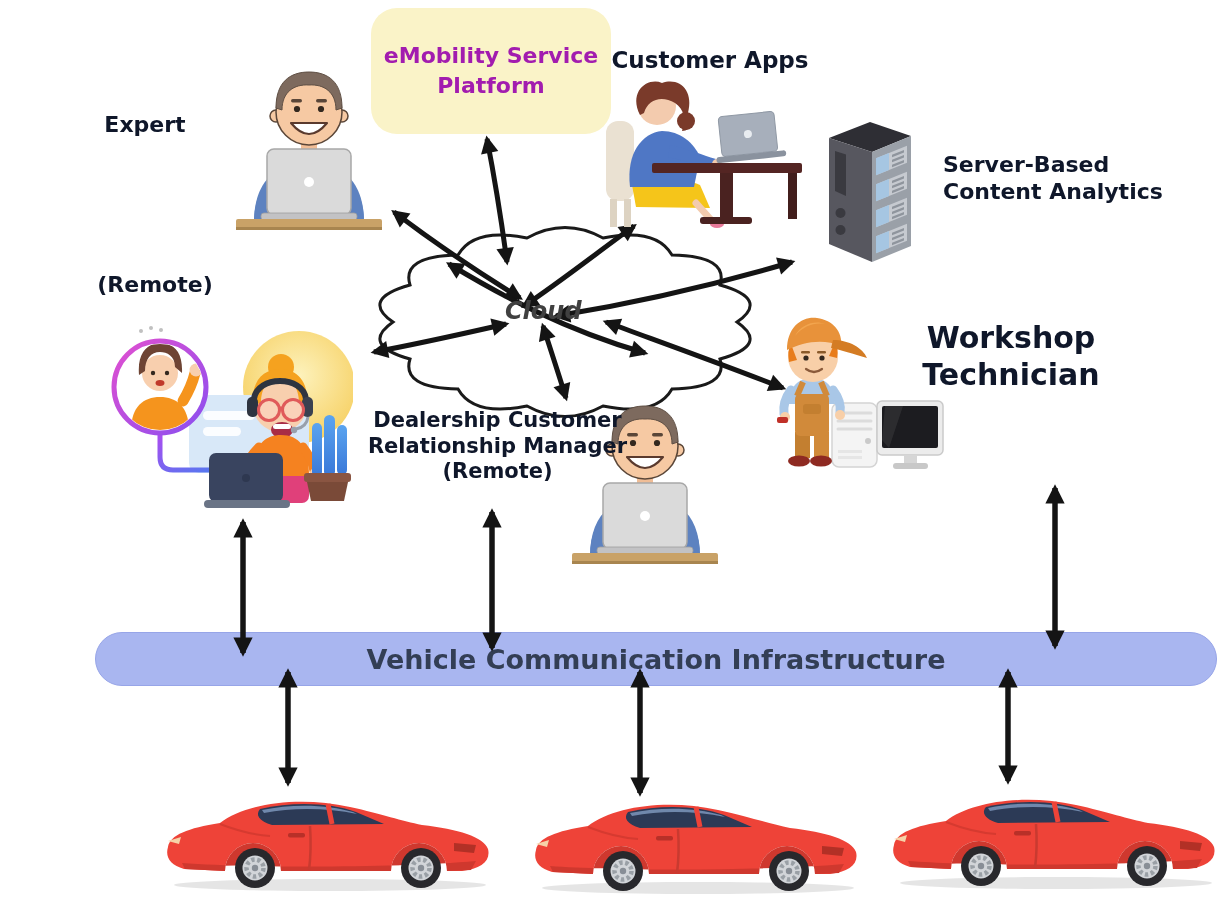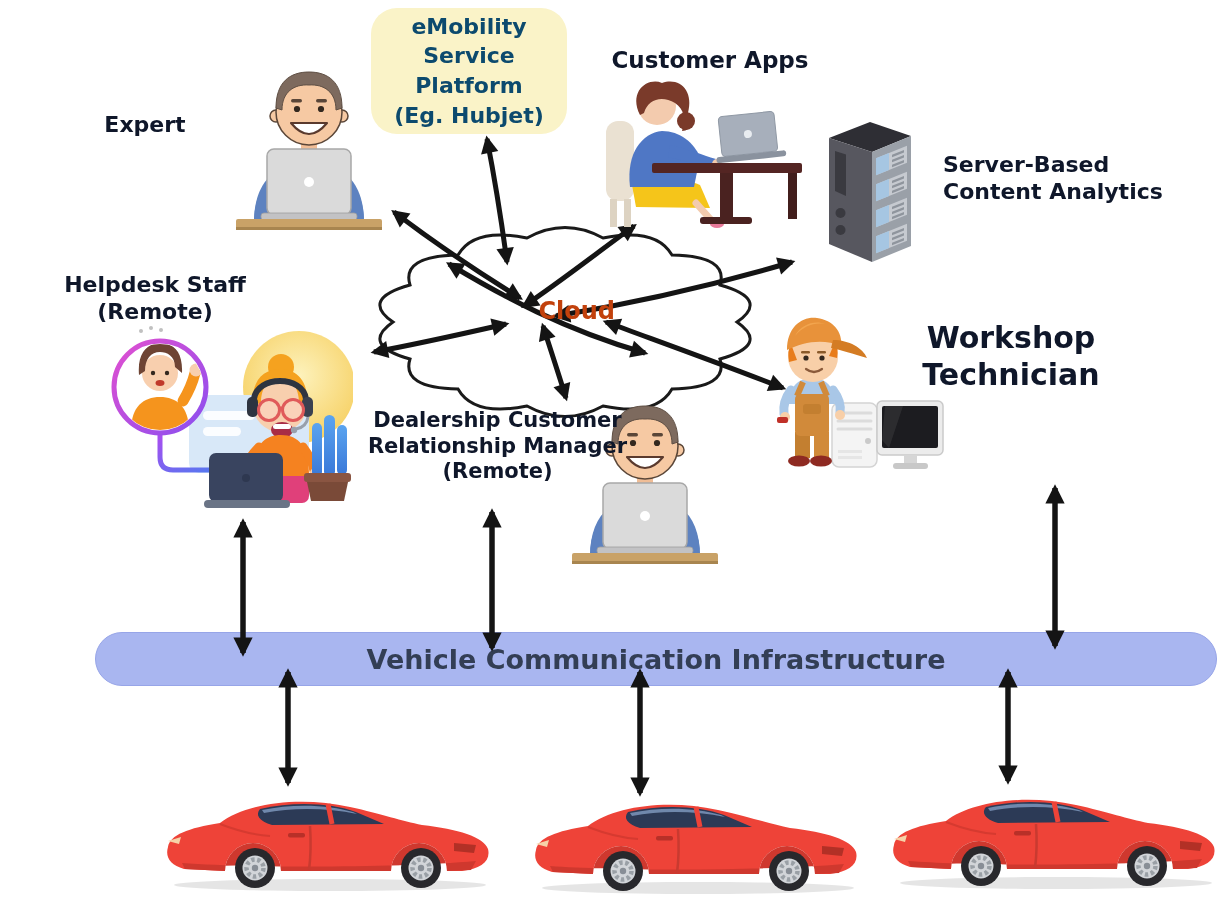--- a/index.html
+++ b/index.html
@@ -1,32 +1,32 @@
 <!DOCTYPE html>
 <html><head>
 <meta charset="utf-8">
 <style>
   html,body{margin:0;padding:0;background:#ffffff;}
   .canvas{position:relative;width:1231px;height:902px;background:#ffffff;overflow:hidden;
           font-family:"DejaVu Sans","Liberation Sans",sans-serif;}
   .label{position:absolute;font-weight:bold;color:#0f172a;text-align:center;
          font-size:22px;line-height:1.22;z-index:6;}
   .label.left{text-align:left;}
-  .platform-box{position:absolute;left:371px;top:8px;width:196px;height:126px;
+  .platform-box{position:absolute;left:371px;top:8px;width:240px;height:126px;
          background:#FAF3C8;border-radius:26px;z-index:2;
          display:flex;flex-direction:column;justify-content:center;align-items:center;
-         font-weight:bold;font-size:22px;line-height:1.35;color:#0c4a6e;text-align:center;}
+         font-weight:bold;font-size:22px;line-height:1.35;color:#a21caf;text-align:center;}
   .infra-bar{position:absolute;left:95px;top:632px;width:1120px;height:52px;
          background:#A9B6F0;border:1px solid #97a5e8;border-radius:27px;z-index:1;
          display:flex;align-items:center;justify-content:center;
          font-weight:bold;font-size:27px;color:#333E55;text-align:center;}
   .ill{position:absolute;z-index:4;}
   svg.overlay{position:absolute;left:0;top:0;z-index:3;}
-  .cloud-label{position:absolute;left:505px;top:297px;width:110px;text-align:right;
-         font-weight:bold;font-size:24px;color:#c2410c;z-index:6;}
+  .cloud-label{position:absolute;left:505px;top:297px;width:110px;text-align:left;
+         font-weight:bold;font-size:24px;color:#404040;z-index:6;font-style:italic;}
 </style>
 </head>
 <body>
 
 <div class="canvas">
 
   <svg width="0" height="0" style="position:absolute" aria-hidden="true">
     <defs>
       <radialGradient id="gy" cx="50%" cy="40%" r="65%">
         <stop offset="0%" stop-color="#fdf2bc"></stop>
@@ -281,38 +281,36 @@
       <path d="M1055,488 L1055,646"></path>
       <path d="M288,672 L288,783"></path>
       <path d="M640,672 L640,793"></path>
       <path d="M1008,672 L1008,781"></path>
     </g>
   </svg>
 
   <div class="platform-box">
     <div>eMobility Service</div>
     <div>Platform</div>
-    <div>(Eg. Hubjet)</div>
   </div>
 
   <div class="label" style="left:35px;top:112px;width:220px;">
     <div>Expert</div>
   </div>
 
   <div class="label" style="left:610px;top:46px;width:200px;font-size:23px;">Customer Apps</div>
 
   <div class="label left" style="left:943px;top:152px;width:240px;">
     <div>Server-Based</div>
     <div>Content Analytics</div>
   </div>
 
   <div class="cloud-label">Cloud</div>
 
   <div class="label" style="left:55px;top:272px;width:200px;">
-    <div>Helpdesk Staff</div>
     <div>(Remote)</div>
   </div>
 
   <div class="label" style="left:350px;top:408px;width:295px;font-size:21px;">
     <div>Dealership Customer</div>
     <div>Relationship Manager</div>
     <div>(Remote)</div>
   </div>
 
   <div class="label" style="left:880px;top:320px;width:262px;font-size:30px;">Workshop Technician</div>

